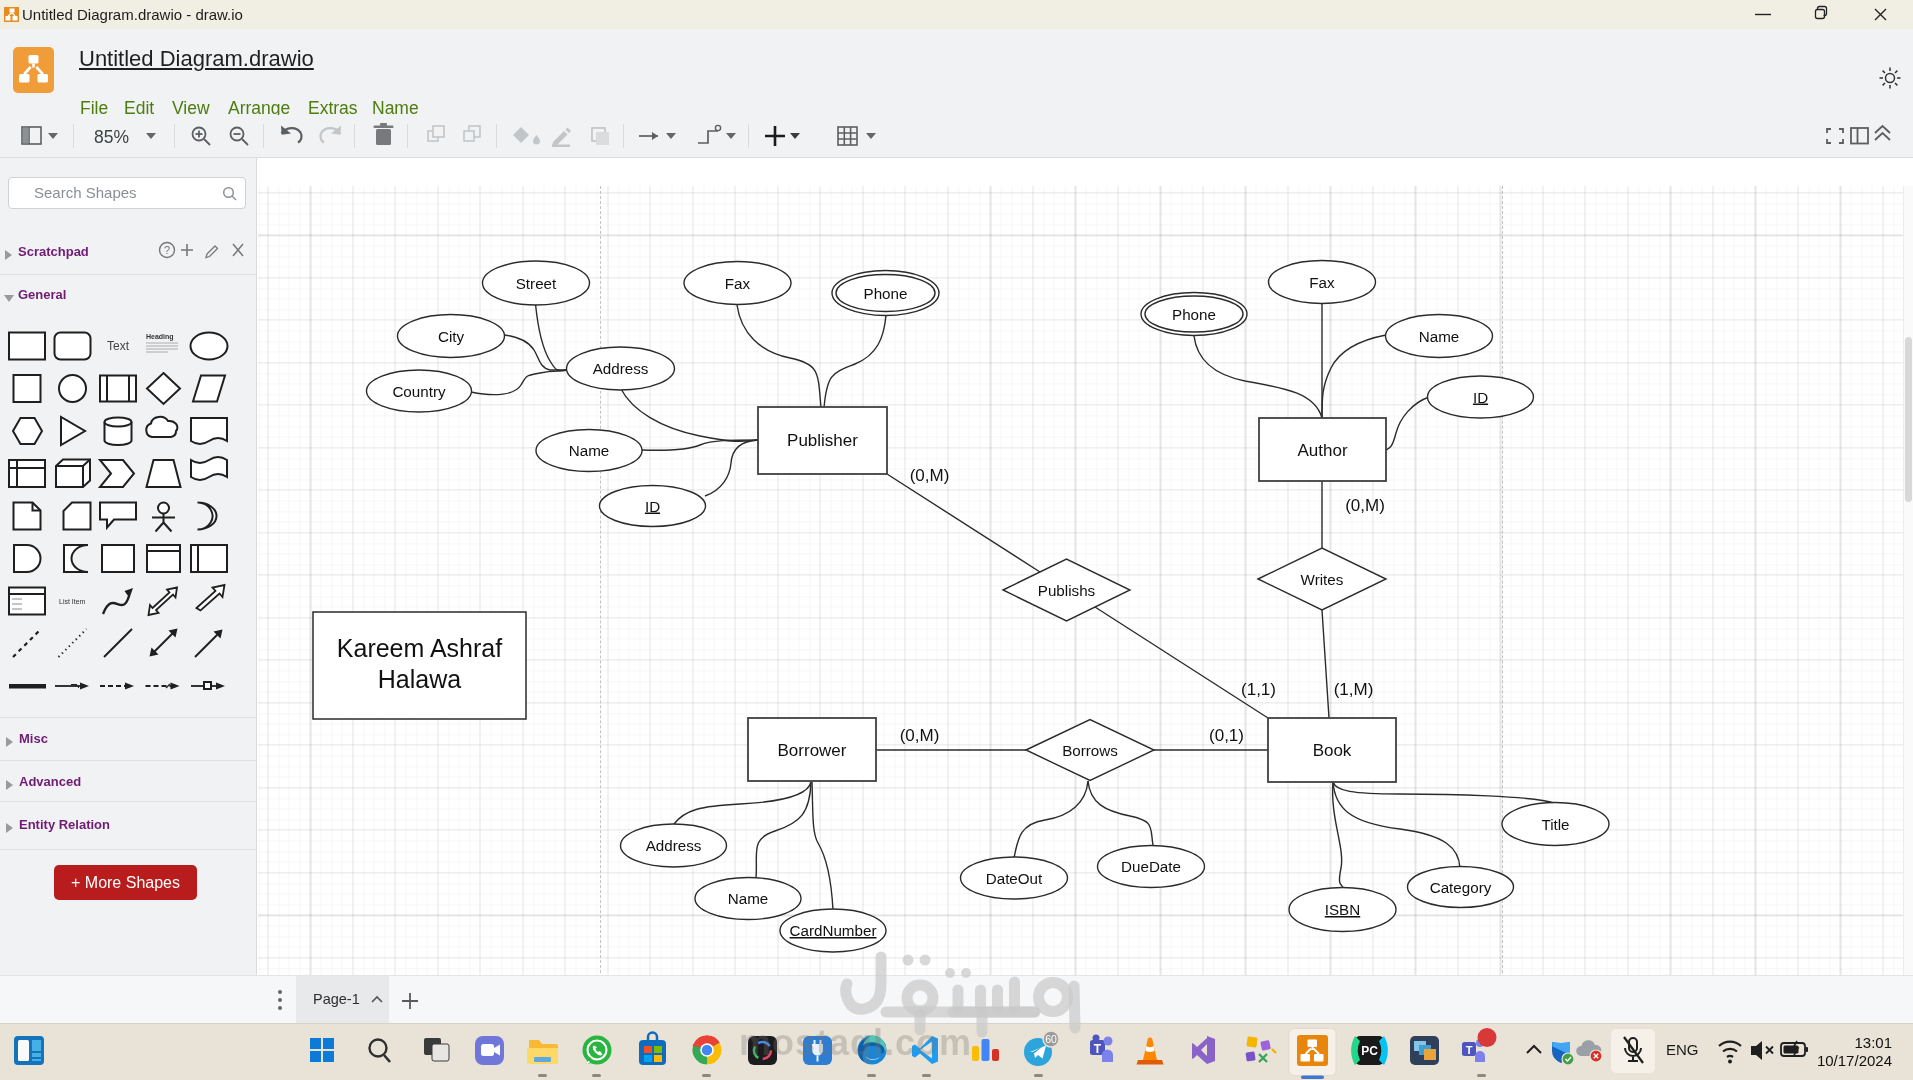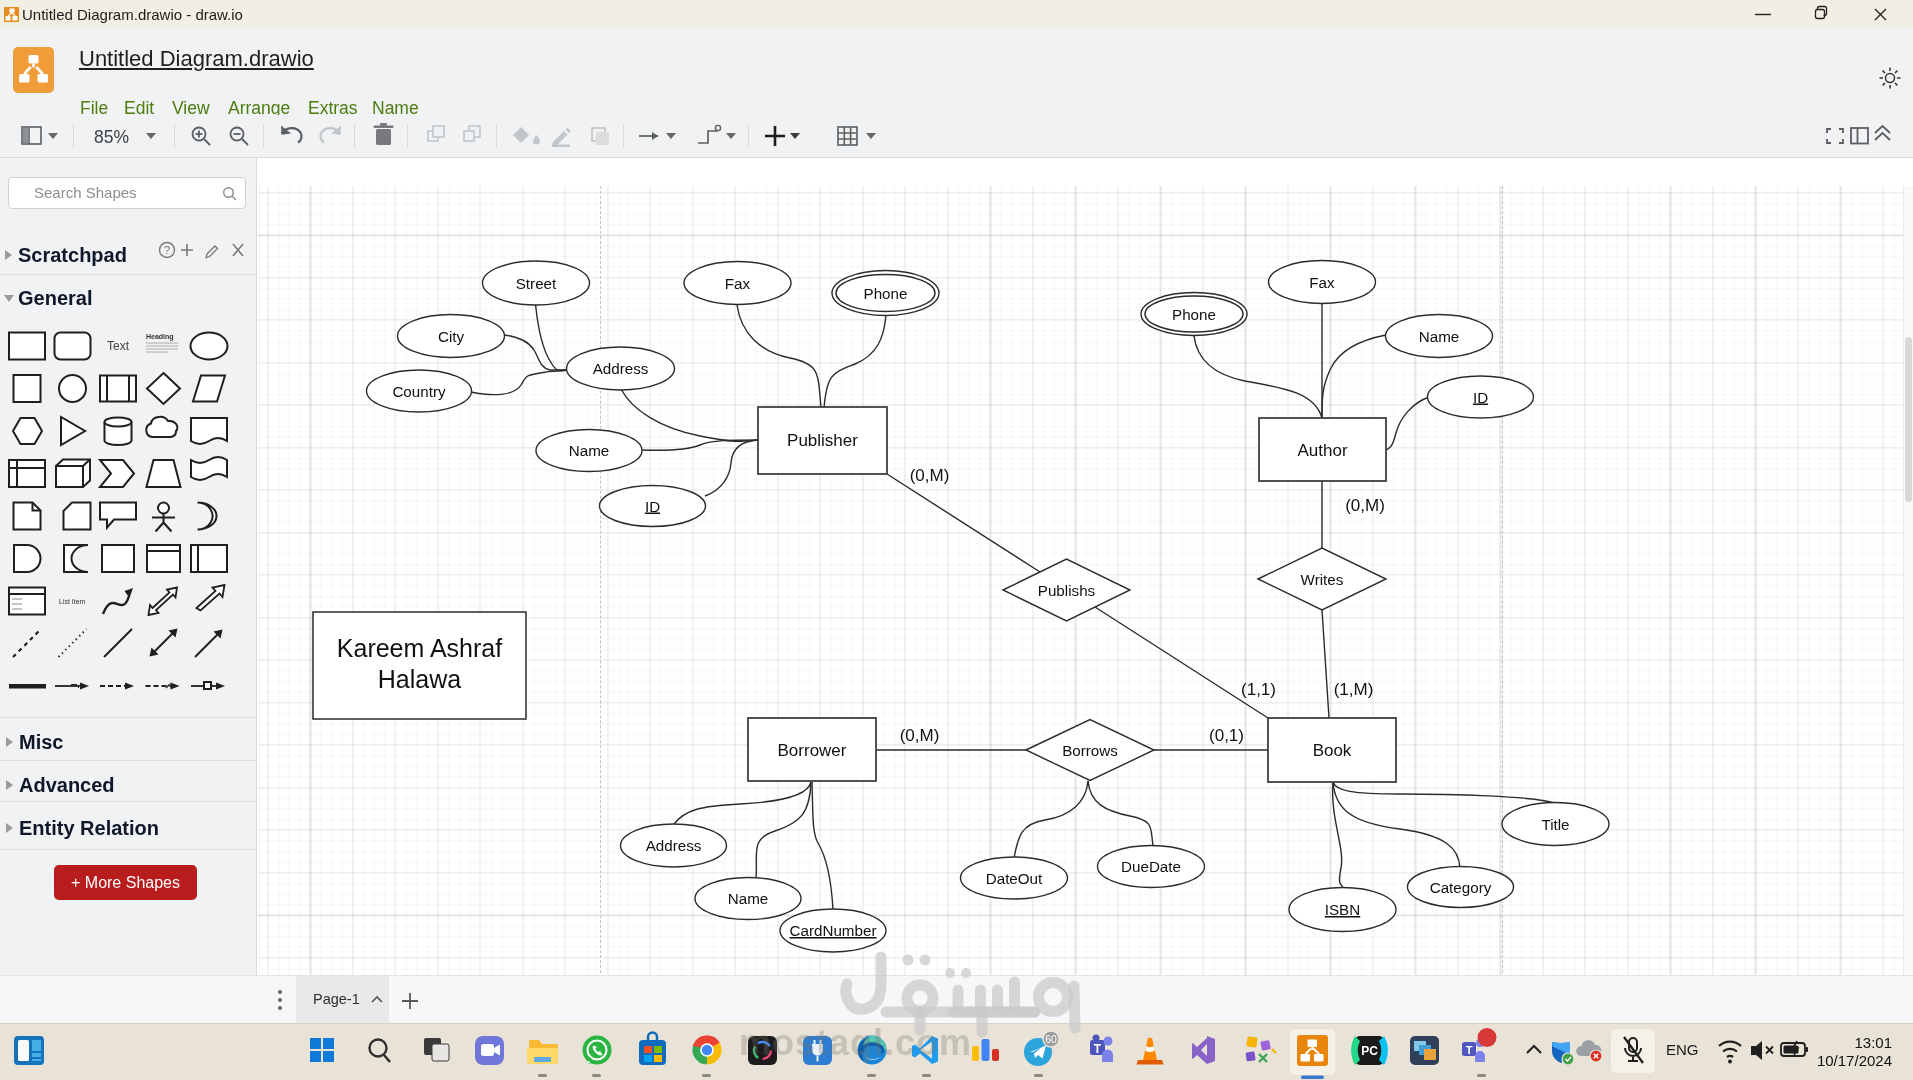--- a/index.html
+++ b/index.html
@@ -13,21 +13,21 @@
 #header { left:0; top:29px; width:1913px; height:86px; background:#f0f2f3; }
 #logo { left:13px; top:18px; width:41px; height:46px; background:#ef9c39; border-radius:5px; }
 #doctitle { left:79px; top:17px; font-size:22px; color:#1f1f1f;text-decoration:underline; }
 .menuitem { top:69px; font-size:17.5px; color:#4d7c0f; }
 #unsaved { left:428px; top:47px; width:287px; height:31px; background:#eed5d5; border:1px solid #d9a0a0; border-radius:4px; color:#9e3838; font-size:15px; letter-spacing:-0.35px; line-height:29px; padding-left:12px; }
 
 #toolbar { left:0; top:115px; width:1913px; height:43px; background:#f0f2f3; border-bottom:1px solid #dadcdd; }
 
 #sidebar { left:0; top:158px; width:257px; height:817px; background:#f0f2f3; border-right:1px solid #d8dadb; }
 #searchbox { left:8px; top:19px; width:238px; height:32px; background:#fff; border:1px solid #cfd1d2; border-radius:4px; font-size:15px; color:#8a8f94; line-height:30px; padding-left:25px; }
-.sechead { font-size:20px; font-weight:bold; color:#0f172a; }
+.sechead { font-size:13px; font-weight:bold; color:#701a75; }
 .divline { left:0; width:256px; height:1px; background:#dddfe0; }
 #moreshapes { left:54px; top:707px; width:143px; height:35px; background:#b91c1c; border-radius:5px; color:#fff; font-size:16px; text-align:center; line-height:35px; }
 
 #canvas { left:258px; top:158px; width:1655px; height:817px; background-color:#fff;
  background-image:
   repeating-linear-gradient(to right, rgba(0,0,0,0.075) 0 1px, transparent 1px 42.5px),
   repeating-linear-gradient(to bottom, rgba(0,0,0,0.075) 0 1px, transparent 1px 42.5px),
   repeating-linear-gradient(to right, rgba(0,0,0,0.033) 0 1px, transparent 1px 10.625px),
   repeating-linear-gradient(to bottom, rgba(0,0,0,0.033) 0 1px, transparent 1px 10.625px);
  background-position: 9.5px 6.4px, 9.5px 6.4px, 9.5px 6.4px, 9.5px 6.4px;

